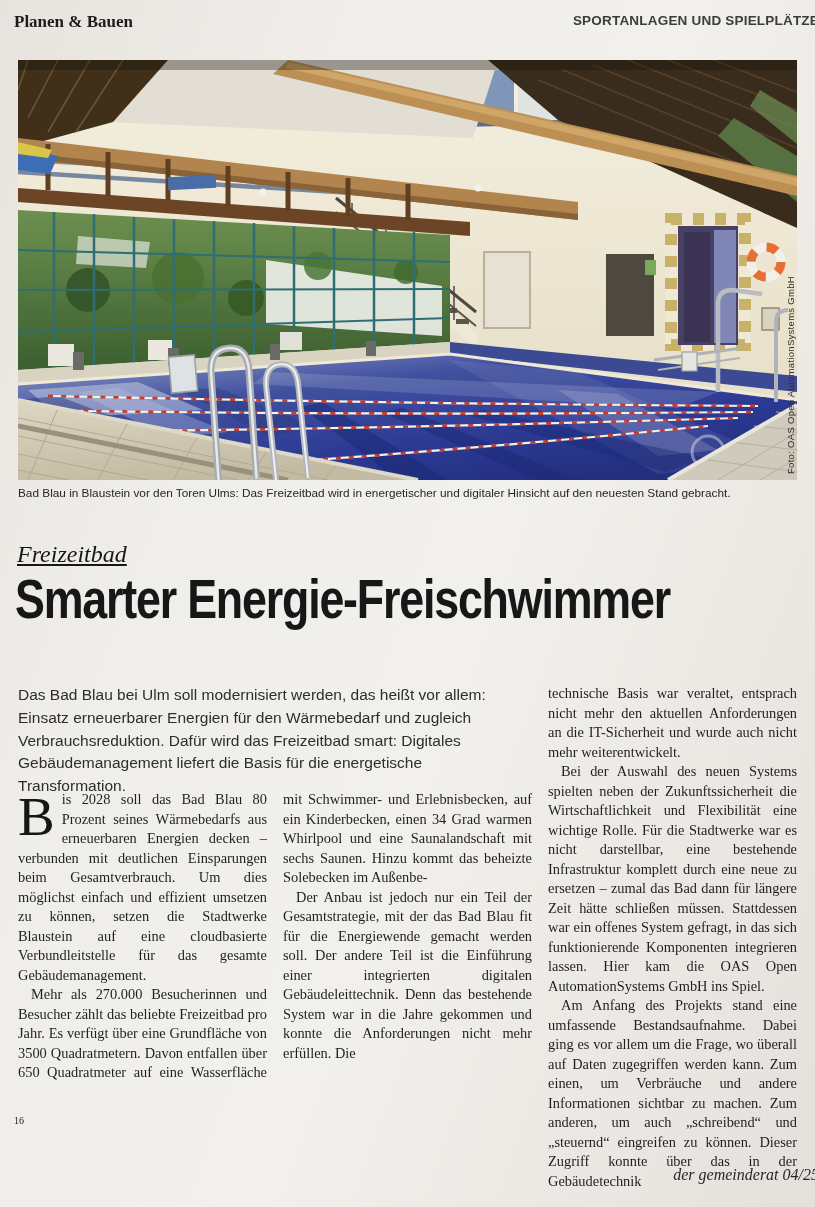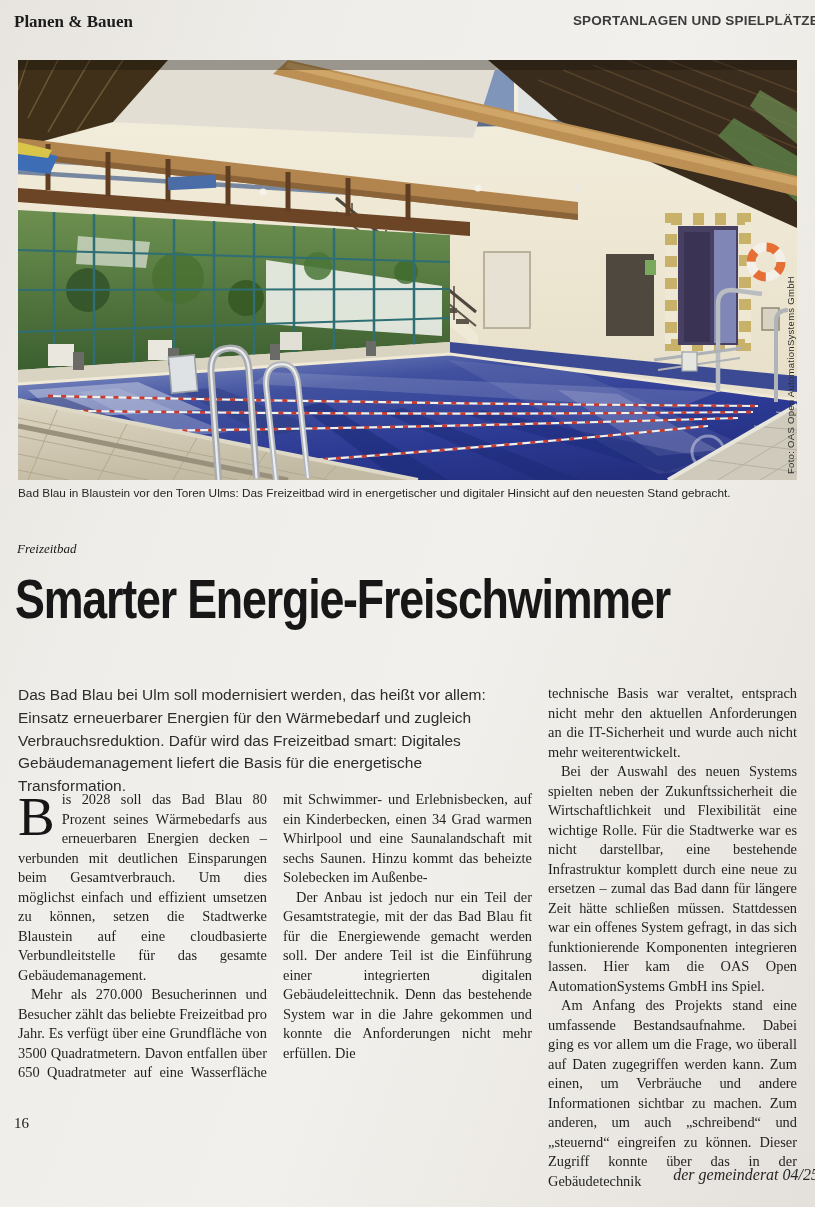--- a/index.html
+++ b/index.html
@@ -17,21 +17,21 @@
   .credit{
     position:absolute;right:1px;bottom:6px;
     writing-mode:vertical-rl;transform:rotate(180deg);
     font-family:"Liberation Sans",sans-serif;font-size:9.5px;color:#2e2e2e;letter-spacing:.3px;
   }
   .caption{
     position:absolute;left:18px;top:486px;width:779px;
     font-family:"Liberation Sans",sans-serif;font-size:11.8px;color:#262626;
   }
   
-  .kicker{position:absolute;left:17px;top:541px;font-family:"Liberation Serif",serif;font-style:italic;font-size:13px;color:#161616;}
+  .kicker{position:absolute;left:17px;top:541px;font-family:"Liberation Serif",serif;font-style:italic;font-size:24px;color:#161616;text-decoration:underline;}
   .headline{
     position:absolute;left:15px;top:570px;width:980px;
     font-family:"Liberation Sans",sans-serif;font-weight:bold;font-size:56px;line-height:1.05;
     letter-spacing:-1.5px;color:#171717;transform:scaleX(.8);transform-origin:left top;white-space:nowrap;
   }
   .lead{
     position:absolute;left:18px;top:684px;width:514px;
     font-family:"Liberation Sans",sans-serif;font-size:15.5px;line-height:1.47;color:#2d2d2d;
   }
   
@@ -43,21 +43,21 @@
   .body-txt p{
     margin:0;font-family:"Liberation Serif",serif;font-size:14.4px;line-height:1.355;
     text-align:justify;color:#1f1f1f;
   }
   .body-txt p.indent{text-indent:13px;}
   .dropcap{
     float:left;font-family:"Liberation Serif",serif;font-weight:normal;
     font-size:55px;line-height:.82;padding:4px 7px 0 0;color:#161616;
   }
   
-  .foot-num{position:absolute;left:14px;top:1115px;font-family:"Liberation Serif",serif;font-weight:normal;font-size:15px;color:#1c1c1c;}
+  .foot-num{position:absolute;left:14px;top:1115px;font-family:"Liberation Serif",serif;font-weight:normal;font-size:10px;color:#1c1c1c;}
   .foot-journal{position:absolute;right:16px;top:1166px;font-family:"Liberation Serif",serif;font-style:italic;font-size:16px;color:#262626;}
 </style>
 </head>
 <body>
 
 <div class="page">
 
   <div class="hdr-left">Planen &amp; Bauen</div>
   <div class="hdr-right">SPORTANLAGEN UND SPIELPLÄTZE</div>
 

